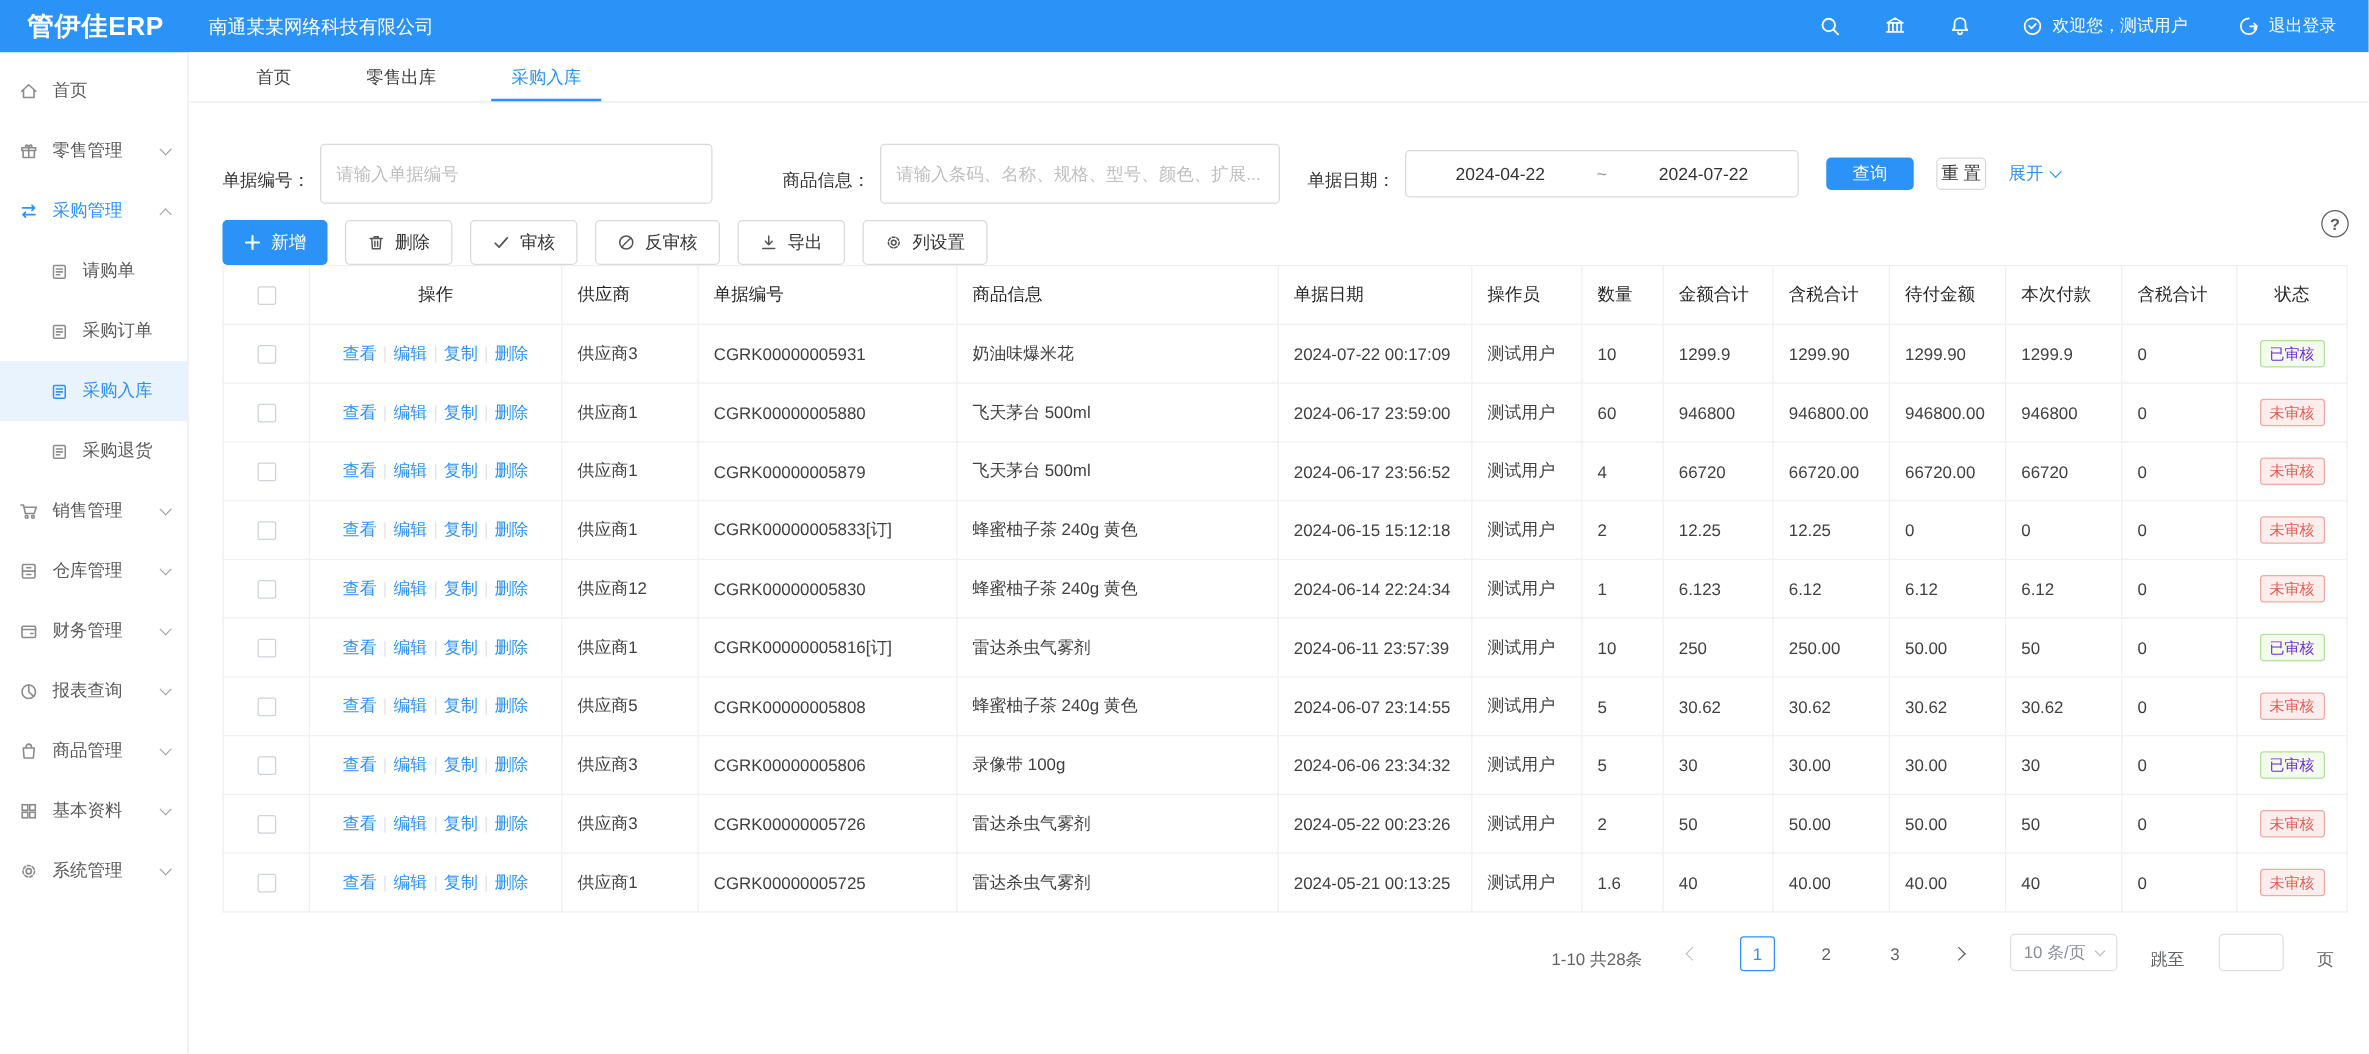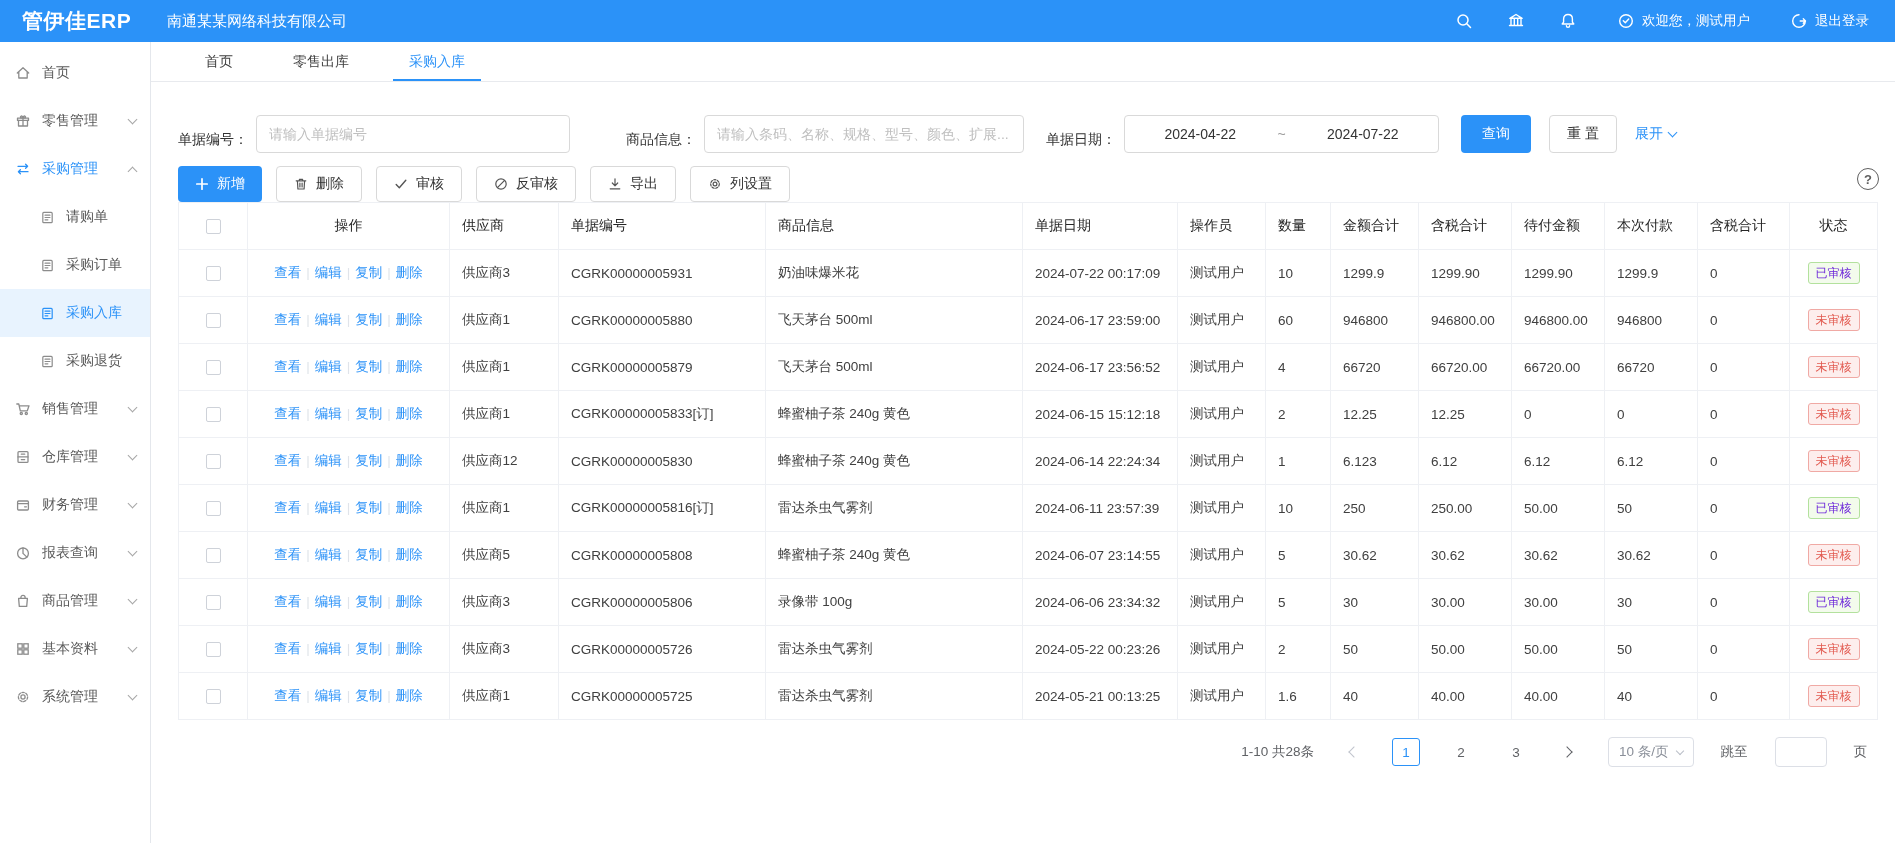--- a/index.html
+++ b/index.html
@@ -41,35 +41,35 @@
   .tabbar { height:40px; display:flex; align-items:stretch; padding-left:24px; border-bottom:1px solid #e8eaee; background:#fff; }
   .tab { padding:0 30px; line-height:39px; font-size:14px; color:#404040; cursor:pointer; position:relative; }
   .tab.active { color:#2b92f8; }
   .tab.active::after { content:""; position:absolute; left:14px; right:14px; bottom:0; height:2px; background:#2b92f8; }
 
   .content { padding:0 18px 0 27px; position:relative; flex:1; }
 
   
   .filter-row { display:flex; align-items:center; margin-top:33px; }
   .f-label { font-size:14px; color:#333; white-space:nowrap;margin-top:12px; }
-  .f-input { height:38px; border:1px solid #d9d9d9; border-radius:4px; padding:0 12px;
+  .f-input { height:48px; border:1px solid #d9d9d9; border-radius:4px; padding:0 12px;
     font-size:14px; color:#333; margin-left:8px; outline:none; }
   .f-input::placeholder { color:#bfbfbf; }
   .in-bill { width:314px; }
   .in-prod { width:320px; }
   .gap1 { width:56px; flex:none; }
   .gap2 { width:22px; flex:none; }
   .date-box { width:315px; height:38px; border:1px solid #d9d9d9; border-radius:4px; margin-left:8px;
     display:flex; align-items:center; font-size:14px; color:#333; cursor:pointer; }
   .date-box .d { flex:1; text-align:center; }
   .date-box .sep { color:#999; padding:0 2px; }
-  .btn { height:38px; border-radius:4px; font-size:14px; cursor:pointer;
+  .btn { height:26px; border-radius:4px; font-size:14px; cursor:pointer;
     font-family:inherit; display:inline-flex; align-items:center; }
   .btn-primary { background:#2b92f8; color:#fff; border:none; padding:0 21px; margin-left:22px; }
-  .btn-plain { background:#fff; color:#333; border:1px solid #d9d9d9; padding:0 17px; margin-left:18px; }
+  .btn-plain { background:#fff; color:#333; border:1px solid #d9d9d9; padding:0 3px; margin-left:18px; }
   .expand-link { color:#2b92f8; font-size:14px; margin-left:18px; display:inline-flex; align-items:center; gap:6px; cursor:pointer; }
   .expand-link .chev { margin-top:-3px; }
 
   
   .toolbar { margin-top:13px; display:flex; align-items:center; }
   .tb-btn { height:36px; border:1px solid #d9d9d9; background:#fff; border-radius:4px;
     display:inline-flex; align-items:center; gap:8px; padding:0 17px; font-size:14px; color:#333;
     margin-right:14px; cursor:pointer; font-family:inherit; }
   .tb-btn.primary { background:#2b92f8; border:none; color:#fff;justify-content:center; }
   .tb-btn svg { display:block; }
@@ -88,21 +88,21 @@
   .grid .c { text-align:center; padding:0 4px; }
   .checkbox { display:inline-block; width:15px; height:15px; border:1px solid #ced2d9;
     border-radius:2px; background:#fff; vertical-align:middle; cursor:pointer; }
   td.actions a { color:#2b92f8; cursor:pointer; text-decoration:none; }
   td.actions i { font-style:normal; color:#e0e4ea; margin:0 5px; }
   .badge { display:inline-block; font-size:12px; line-height:1; padding:4px 7px; border-radius:3px; border:1px solid; }
   .badge.approved { color:#6d28d9; border-color:#b3e19d; background:#f3fbec; }
   .badge.pending  { color:#e25a50; border-color:#f0a9a4; background:#fdeeed; }
 
   
-  .pagination { display:flex; align-items:center; justify-content:flex-end; gap:27px;
+  .pagination { display:flex; align-items:flex-end; justify-content:flex-end; gap:27px;
     margin-top:17px; padding-right:10px; font-size:13.5px; color:#606266; }
   .pg-arrow { width:24px; height:28px; display:flex; align-items:center; justify-content:center; cursor:pointer; }
   .pg-arrow .chev { width:8px; height:8px; border-width:1.5px; }
   .chev.left { transform:rotate(135deg); margin-left:3px; }
   .chev.right { transform:rotate(-45deg); margin-right:3px; }
   .pg-arrow.disabled { color:#c0c4cc; }
   .pg-num { min-width:28px; height:28px; display:flex; align-items:center; justify-content:center;
     border-radius:3px; cursor:pointer; color:#606266; }
   .pg-num.active { border:1px solid #2b92f8; color:#2b92f8; background:#fff; }
   .page-size { height:30px; border:1px solid #dcdfe6; border-radius:4px; display:flex; align-items:center;

